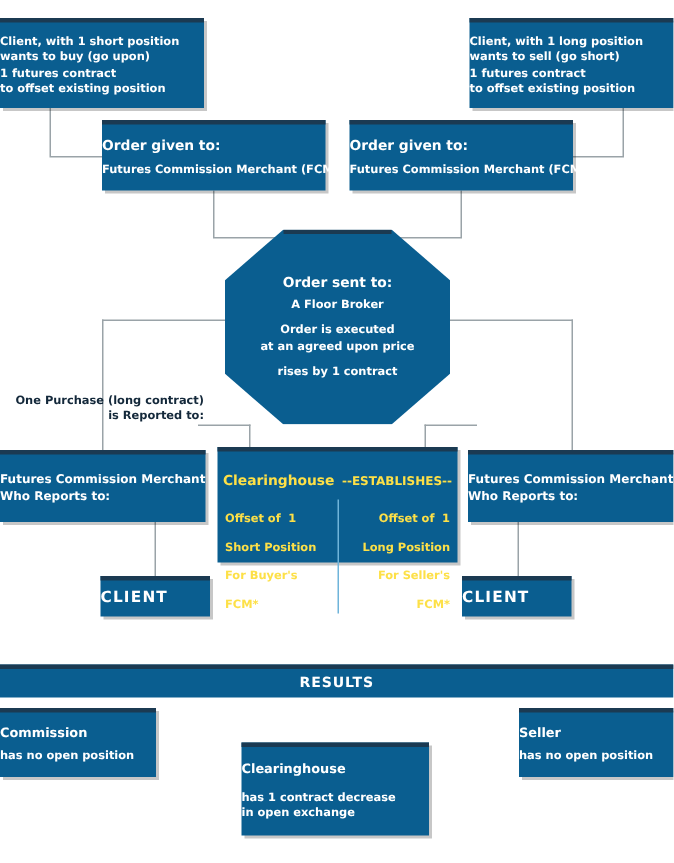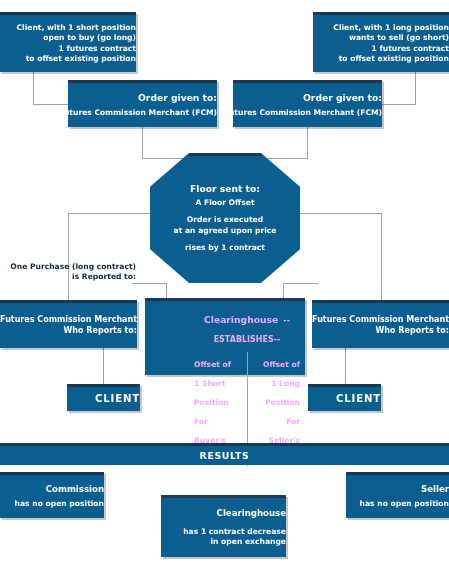--- a/index.html
+++ b/index.html
@@ -22,21 +22,21 @@
 
   
   .node {
     position: absolute;
     background: #0a5e90;
     border-top: 3px solid #1b3a52;
     color: #ffffff;
     text-align: center;
     display: flex;
     flex-direction: column;
-    align-items: flex-end;
+    align-items: flex-start;
     justify-content: center;
     line-height: 1.32;
   }
   .node .ln {
     display: block;
     white-space: nowrap;
   }
   .node.shadow { box-shadow: 2px 2px 0 rgba(0,0,0,0.22); }
 
   .t-bold { font-weight: bold; }
@@ -79,23 +79,22 @@
     left: 26%; right: 26%;
     top: 0; height: 3px;
     background: #1b3a52;
   }
 
   
   .ch-box {
     position: absolute;
     background: #0a5e90;
     border-top: 3px solid #1b3a52;
-    color: #f0abfc;
+    color: #fde047;
     box-shadow: 2px 2px 0 rgba(0,0,0,0.22);
-    padding-left: 44px;
   }
   .ch-head {
     text-align: center;
     padding-top: 7px;
   }
   .ch-split {
     display: flex;
     margin-top: 6px;
     padding: 0 5px 5px 5px;
   }
@@ -155,21 +154,21 @@
 
   <div class="line v" style="left:283px; top:283px; height:17px;"></div>
   <div class="line h" style="left:283px; top:283px; width:35px;"></div>
 
   <div class="line v" style="left:103px; top:348px; height:36px;"></div>
 
   <div class="line v" style="left:345px; top:348px; height:36px;"></div>
 
   <div class="node shadow" style="left:0px; top:12px; width:136px; height:60px;">
     <span class="ln t-bold t-75">Client, with 1 short position</span>
-    <span class="ln t-bold t-75">open to buy (go long)</span>
+    <span class="ln t-bold t-75">wants to buy (go upon)</span>
     <span class="ln t-bold t-75">1 futures contract</span>
     <span class="ln t-bold t-75">to offset existing position</span>
   </div>
 
   <div class="node shadow" style="left:313px; top:12px; width:136px; height:60px;">
     <span class="ln t-bold t-75">Client, with 1 long position</span>
     <span class="ln t-bold t-75">wants to sell (go short)</span>
     <span class="ln t-bold t-75">1 futures contract</span>
     <span class="ln t-bold t-75">to offset existing position</span>
   </div>
@@ -178,22 +177,22 @@
     <span class="ln t-bold t-9">Order given to:</span>
     <span class="ln t-bold t-75" style="margin-top:3px;">Futures Commission Merchant (FCM)</span>
   </div>
 
   <div class="node shadow" style="left:233px; top:80px; width:149px; height:47px;">
     <span class="ln t-bold t-9">Order given to:</span>
     <span class="ln t-bold t-75" style="margin-top:3px;">Futures Commission Merchant (FCM)</span>
   </div>
 
   <div class="octagon" style="left:150px; top:153px; width:150px; height:130px;">
-    <span class="ln t-bold t-9">Floor sent to:</span>
-    <span class="ln t-bold t-75" style="margin-top:3px;">A Floor Offset</span>
+    <span class="ln t-bold t-9">Order sent to:</span>
+    <span class="ln t-bold t-75" style="margin-top:3px;">A Floor Broker</span>
     <div class="gap"></div>
     <span class="ln t-bold t-75">Order is executed</span>
     <span class="ln t-bold t-75">at an agreed upon price</span>
     <div class="gap"></div>
     <span class="ln t-bold t-75">rises by 1 contract</span>
   </div>
 
   <div class="caption" style="left:2px; top:262px; width:134px;text-align:right;">
     <span class="ln">One Purchase (long contract)</span>
     <span class="ln">is Reported to:</span>

